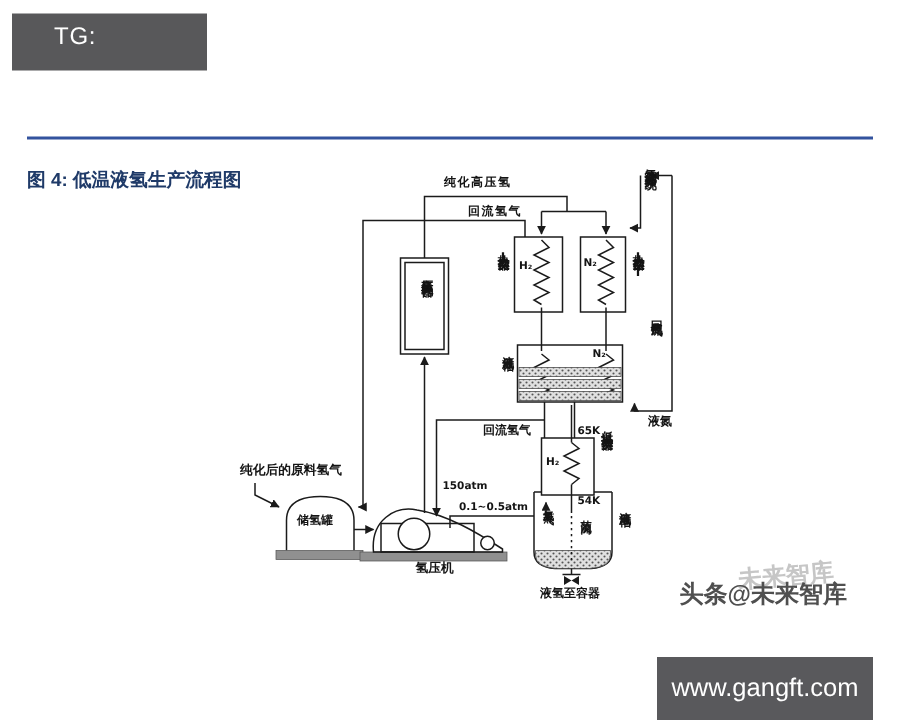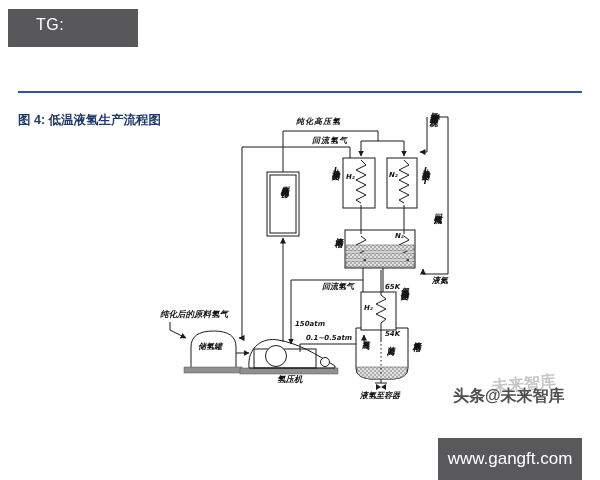--- a/index.html
+++ b/index.html
@@ -6,21 +6,21 @@
   .page{position:relative;width:600px;height:480px;background:#fff;overflow:hidden;
         font-family:"Liberation Sans","DejaVu Sans",sans-serif;}
   .tg-bar{position:absolute;left:8px;top:9px;width:130px;height:38px;background:#58585a;
           color:#fff;font-size:16px;line-height:31px;padding-left:28px;box-sizing:border-box;
           letter-spacing:.5px;}
   .fig-title{position:absolute;left:18px;top:64px;font-size:12.5px;font-weight:700;color:#1f3a68;margin-top:48px;}
   .title-rule{position:absolute;left:18px;top:91px;width:564px;height:2px;background:#33539e;}
   .diagram{position:absolute;left:0;top:0;width:600px;height:480px;}
   svg{position:absolute;left:0;top:0;}
   .hlabel,.vlabel{position:absolute;color:#141414;font-weight:700;font-size:8px;
-                  font-family:"DejaVu Sans",sans-serif;white-space:nowrap;line-height:1.1;font-style:italic;}
+                  font-family:"DejaVu Sans",sans-serif;white-space:nowrap;line-height:1.1;}
   .vlabel{writing-mode:vertical-rl;text-orientation:upright;letter-spacing:1px;}
   .sub{font-size:7px;}
   .wm-ghost{position:absolute;left:492px;top:374px;font-size:16px;font-weight:700;color:#c6c6c6;
             transform:rotate(-5deg);}
   .wm-main{position:absolute;left:453px;top:386px;font-size:16px;font-weight:700;color:#4f4f4f;}
   .footer-box{position:absolute;left:438px;top:438px;width:144px;height:42px;background:#59595c;
               color:#fff;display:flex;align-items:center;justify-content:center;font-size:17px;}
 </style>
 </head>
 <body>

